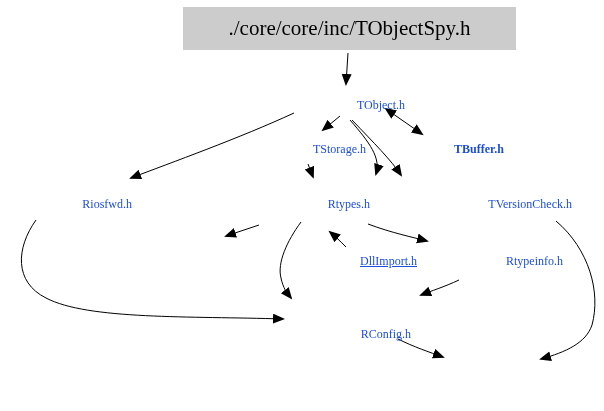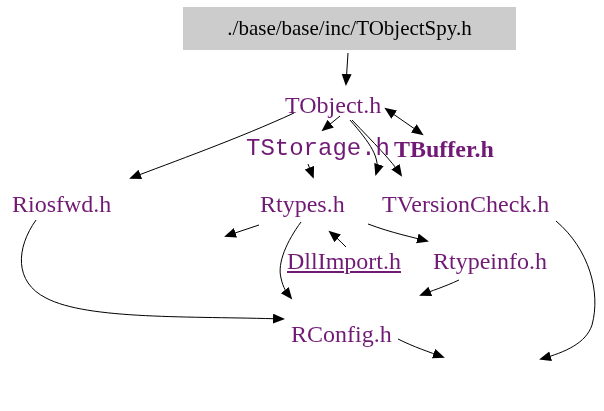--- a/index.html
+++ b/index.html
@@ -17,24 +17,24 @@
   }
   #edge-layer {
     position: absolute;
     left: 0;
     top: 0;
     width: 604px;
     height: 411px;
   }
   .node {
     position: absolute;
-    color: #701a75;
-    font-size: 24px;
+    color: #1d4ed8;
+    font-size: 12px;
     line-height: 24px;
-    text-align: left;
+    text-align: right;
     white-space: nowrap;
     cursor: pointer;
   }
   .title-node {
     position: absolute;
     left: 183px;
     top: 7px;
     width: 333px;
     height: 43px;
     background: #cccccc;
@@ -75,24 +75,24 @@
     <path class="edge" d="M259,225 L226,236" marker-end="url(#arrow)"></path>
     <path class="edge" d="M368,224 C392,233 412,237 427,241" marker-end="url(#arrow)"></path>
     <path class="edge" d="M346,247 C340,241 336,237 330,232" marker-end="url(#arrow)"></path>
     <path class="edge" d="M36,220 C16,248 14,282 46,298 C88,320 190,316 283,319" marker-end="url(#arrow)"></path>
     <path class="edge" d="M301,222 C287,241 277,263 281,278 C283,288 287,293 291,298" marker-end="url(#arrow)"></path>
     <path class="edge" d="M459,280 C444,287 431,291 421,295" marker-end="url(#arrow)"></path>
     <path class="edge" d="M398,339 C414,347 429,352 443,357" marker-end="url(#arrow)"></path>
     <path class="edge" d="M556,221 C589,249 601,292 592,325 C586,343 566,352 541,359" marker-end="url(#arrow)"></path>
   </svg>
 
-  <div class="title-node">./base/base/inc/TObjectSpy.h</div>
+  <div class="title-node">./core/core/inc/TObjectSpy.h</div>
 
   <div class="node" style="left:285px; top:93px;  width:120px;">TObject.h</div>
-  <div class="node" style="left:246px; top:137px; width:120px;font-family:Liberation Mono, monospace;">TStorage.h</div>
+  <div class="node" style="left:246px; top:137px; width:120px;">TStorage.h</div>
   <div class="node" style="left:394px; top:137px; width:110px;font-weight:bold;">TBuffer.h</div>
   <div class="node" style="left:12px;  top:192px; width:120px;">Riosfwd.h</div>
   <div class="node" style="left:382px; top:192px; width:190px;">TVersionCheck.h</div>
   <div class="node" style="left:260px; top:192px; width:110px;">Rtypes.h</div>
   <div class="node" style="left:287px; top:249px; width:130px;text-decoration:underline;">DllImport.h</div>
   <div class="node" style="left:433px; top:249px; width:130px;">Rtypeinfo.h</div>
   <div class="node" style="left:291px; top:322px; width:120px;">RConfig.h</div>
 
 </div>
 

